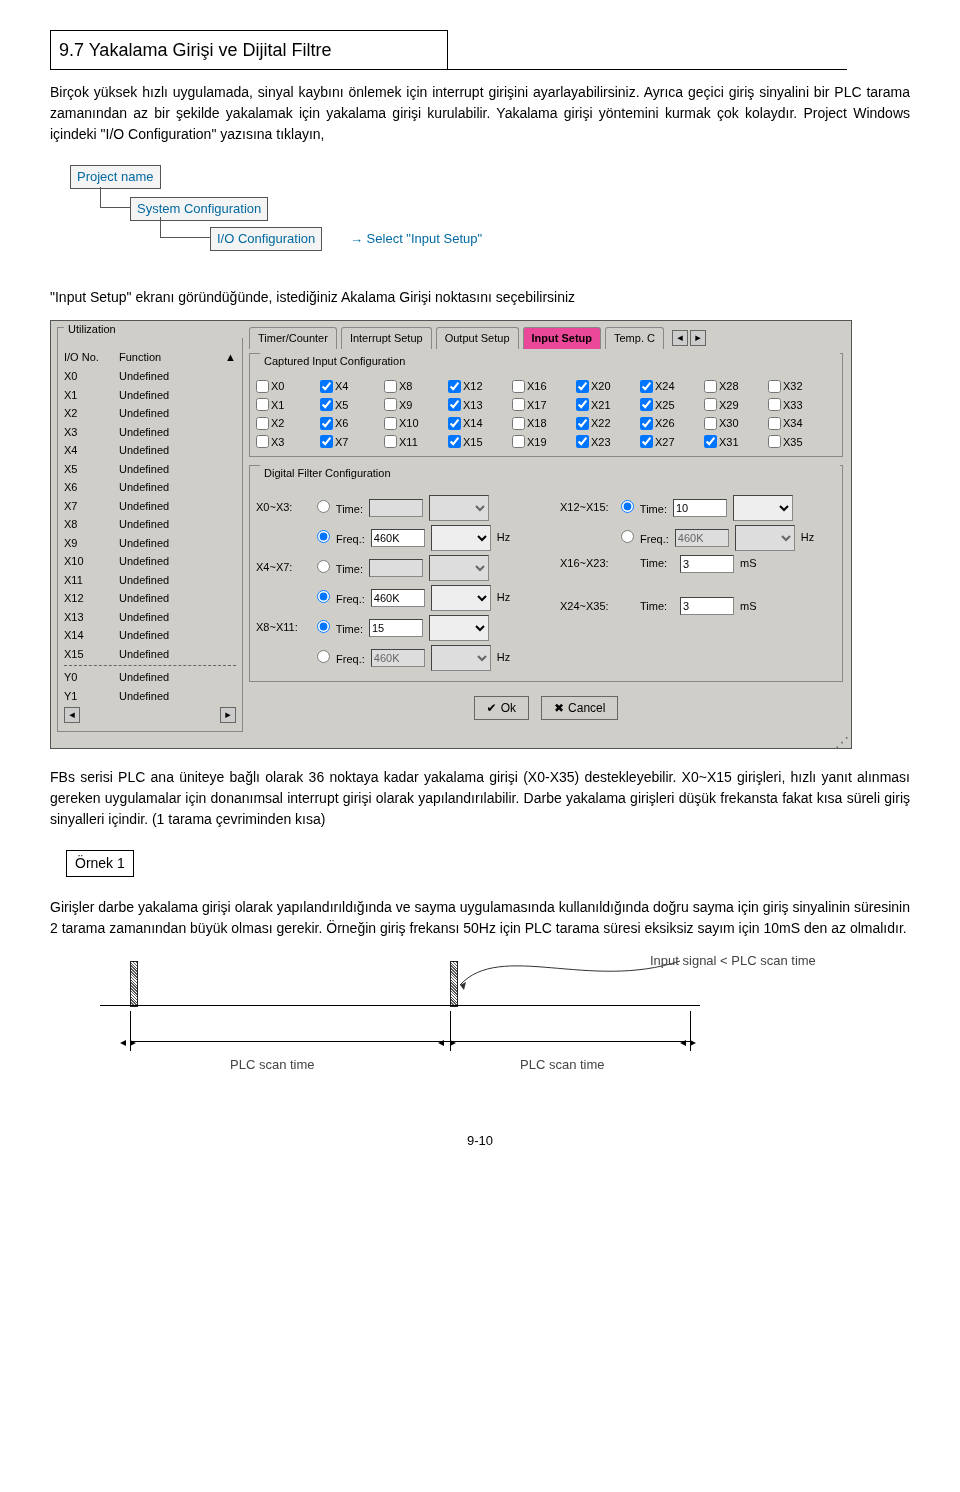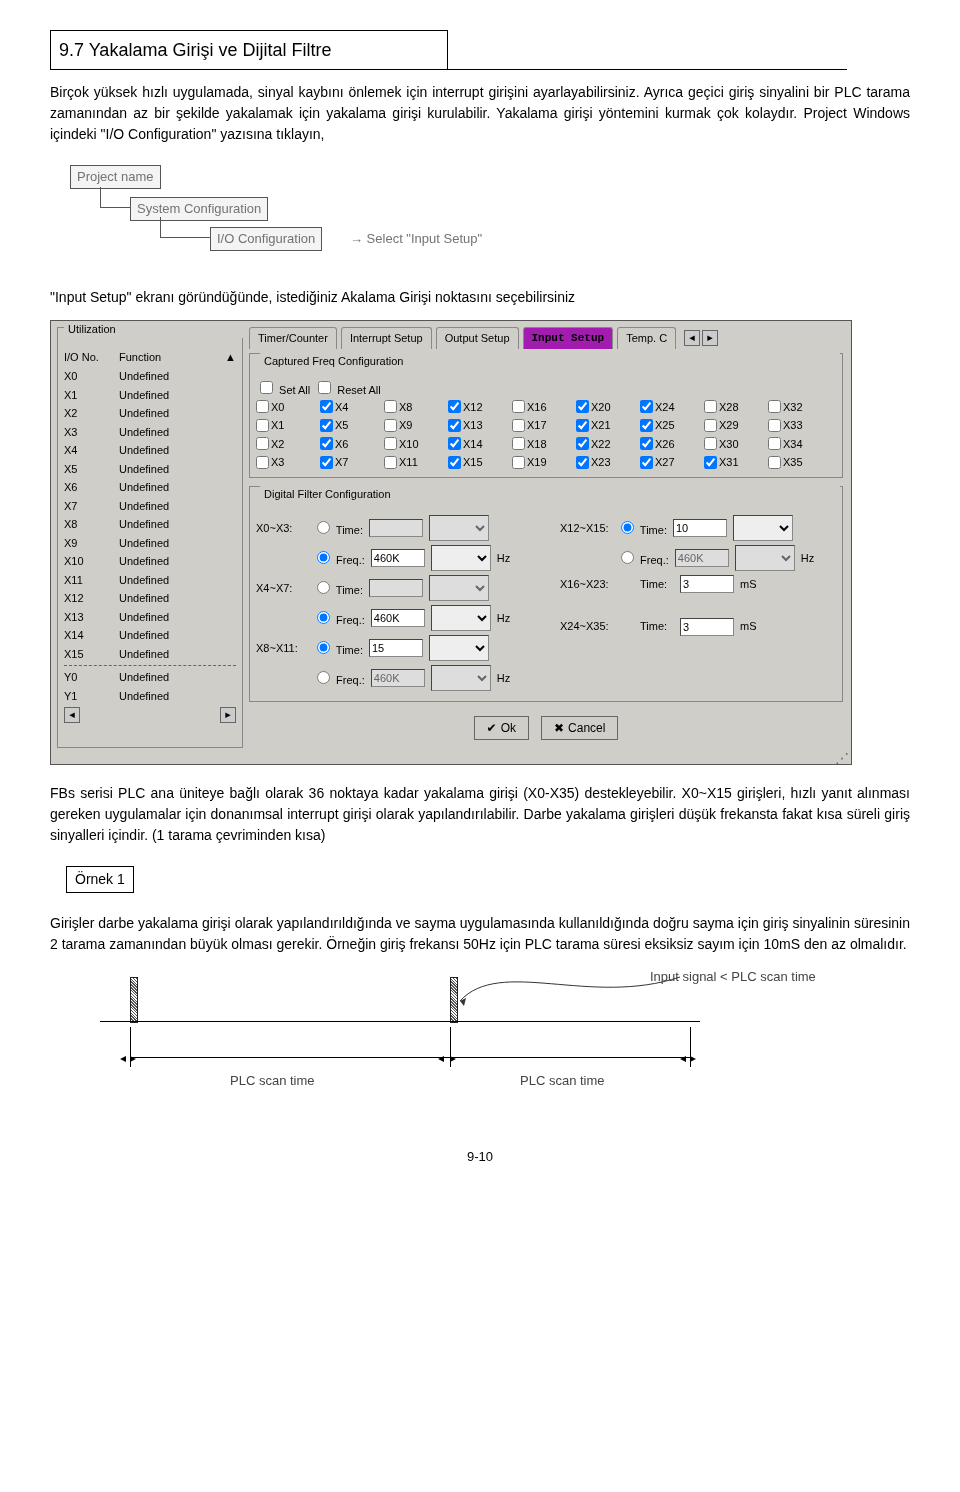--- a/index.html
+++ b/index.html
@@ -28,21 +28,21 @@
     left: 0;
     right: -400px;
     bottom: 0;
     height: 1px;
     background: #000;
   }
   p { text-align: justify; margin: 12px 0; }
   .tree-box {
     margin: 20px 0 10px 20px;
     font-size: 14px;
-    color: #737373;
+    color: #0369a1;
     position: relative;
     height: 110px;
   }
   .tree-item {
     position: absolute;
     border: 1px solid #555;
     background: #f4f4f4;
     padding: 1px 6px;
     font-size: 13px;
   }
@@ -102,21 +102,21 @@
   .main { flex: 1; padding: 6px 8px 6px 0; }
   .tabs { display: flex; gap: 4px; margin-bottom: 4px; align-items: center; }
   .tab {
     border: 1px solid #888;
     border-bottom: none;
     padding: 2px 8px;
     background: #d0cec8;
     font-size: 11px;
     border-radius: 3px 3px 0 0;
   }
-  .tab.active { background: #a21caf; font-weight: bold; font-family: Liberation Mono, monospace; }
+  .tab.active { background: #ec4899; font-weight: bold; }
   .tab-buttons { display: flex; gap: 2px; margin-left: 4px; }
   .grp {
     border: 1px solid #888;
     margin: 4px 0 8px 0;
     padding: 8px 6px 6px 6px;
   }
   .cb-row { display: flex; align-items: center; gap: 4px; font-size: 11px; flex-wrap: nowrap; }
   .cb-grid { display: flex; flex-direction: column; gap: 2px; }
   .cb-line { display: flex; gap: 2px; align-items: center; }
   .cb-cell { display: flex; align-items: center; width: 62px; font-size: 11px; }
@@ -305,25 +305,21 @@
         <div class="tab">Output Setup</div>
         <div class="tab active">Input Setup</div>
         <div class="tab">Temp. C</div>
         <div class="tab-buttons">
           <span class="sbtn">◂</span>
           <span class="sbtn">▸</span>
         </div>
       </div>
 
       <div class="grp">
-        <legend>Captured Freq Configuration</legend>
-        <div class="cb-row set-reset">
-          <label><input type="checkbox" style=""> <span>Set All</span></label>
-          <label><input type="checkbox" style=""> <span>Reset All</span></label>
-        </div>
+        <legend>Captured Input Configuration</legend>
         <div class="cb-grid" id="cbgrid">
             <div class="cb-line">
               <label class="cb-cell"><input type="checkbox" style=""> X0</label>
               <label class="cb-cell"><input type="checkbox" checked="" style=""> X4</label>
               <label class="cb-cell"><input type="checkbox" style=""> X8</label>
               <label class="cb-cell"><input type="checkbox" checked="" style=""> X12</label>
               <label class="cb-cell"><input type="checkbox" style=""> X16</label>
               <label class="cb-cell"><input type="checkbox" checked="" style=""> X20</label>
               <label class="cb-cell"><input type="checkbox" checked="" style=""> X24</label>
               <label class="cb-cell"><input type="checkbox" style=""> X28</label>

